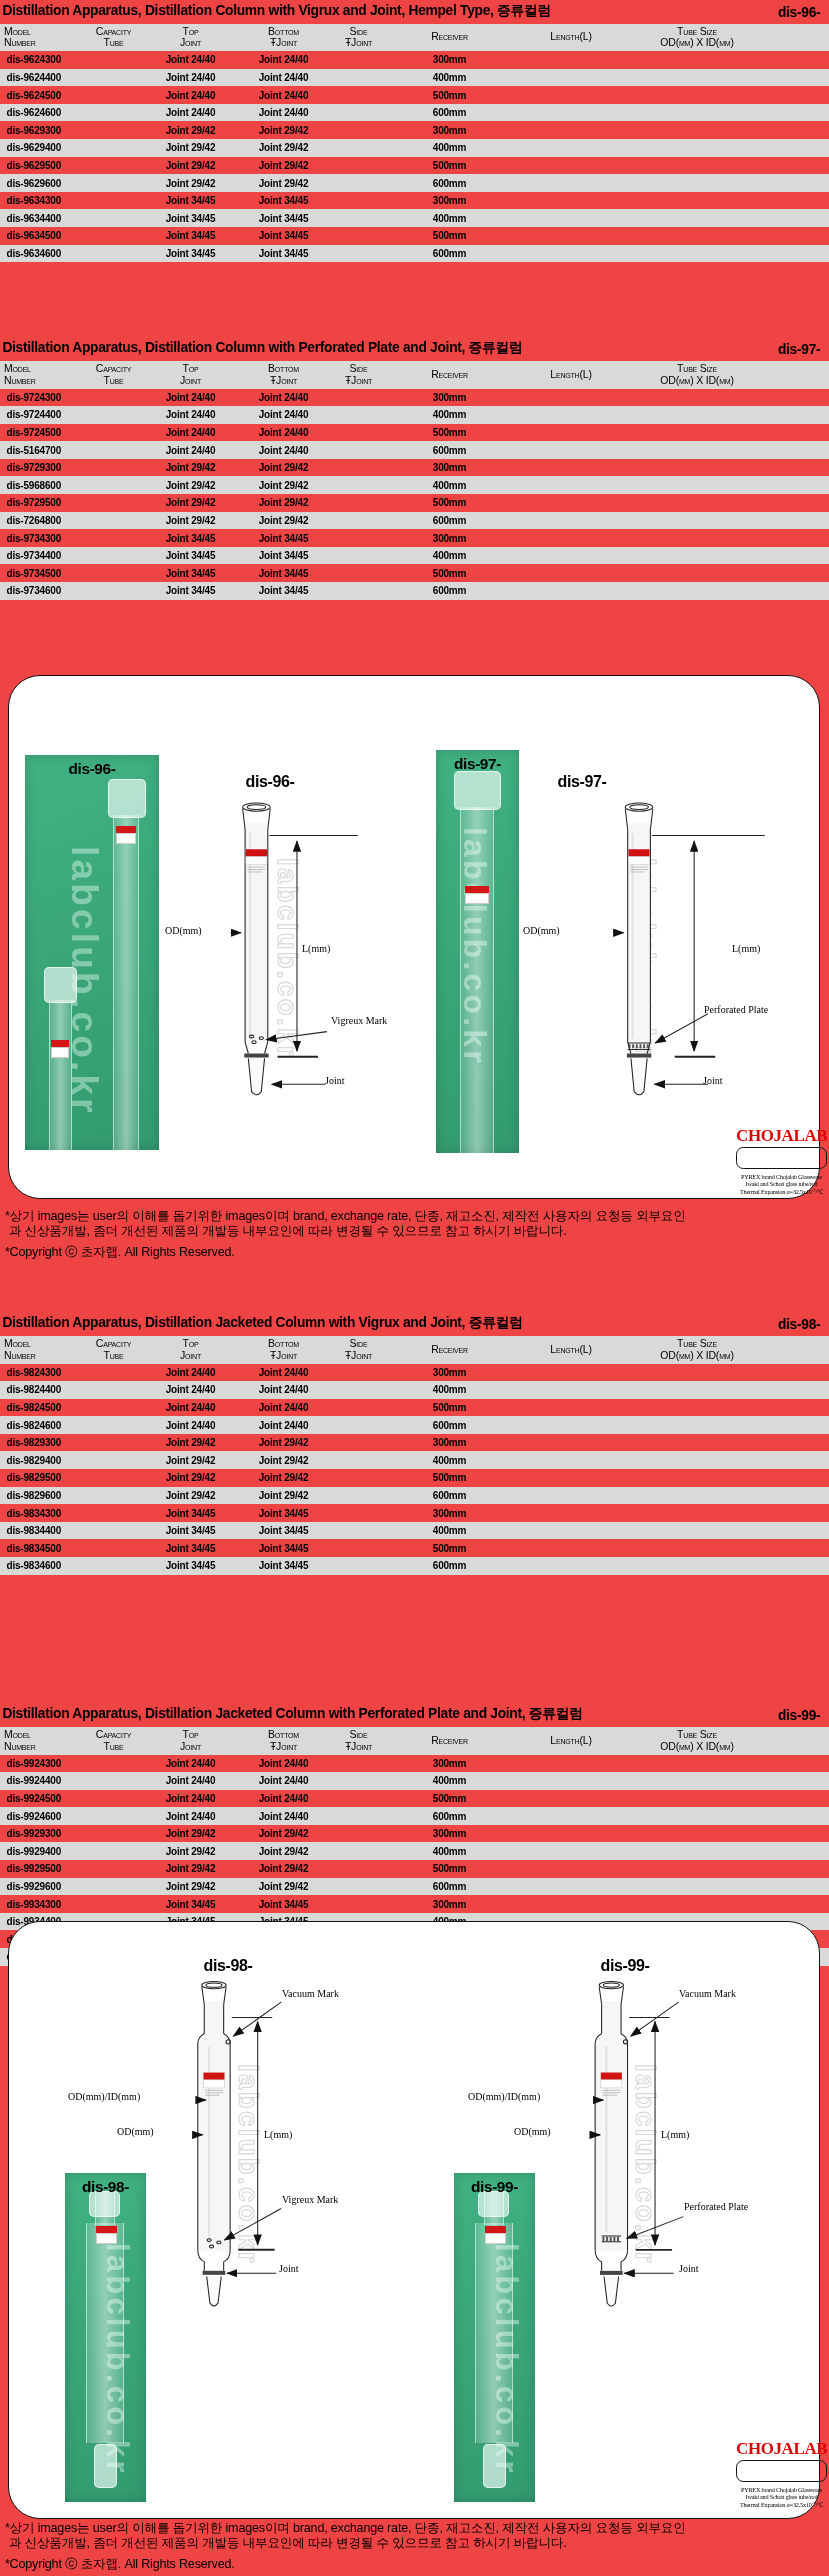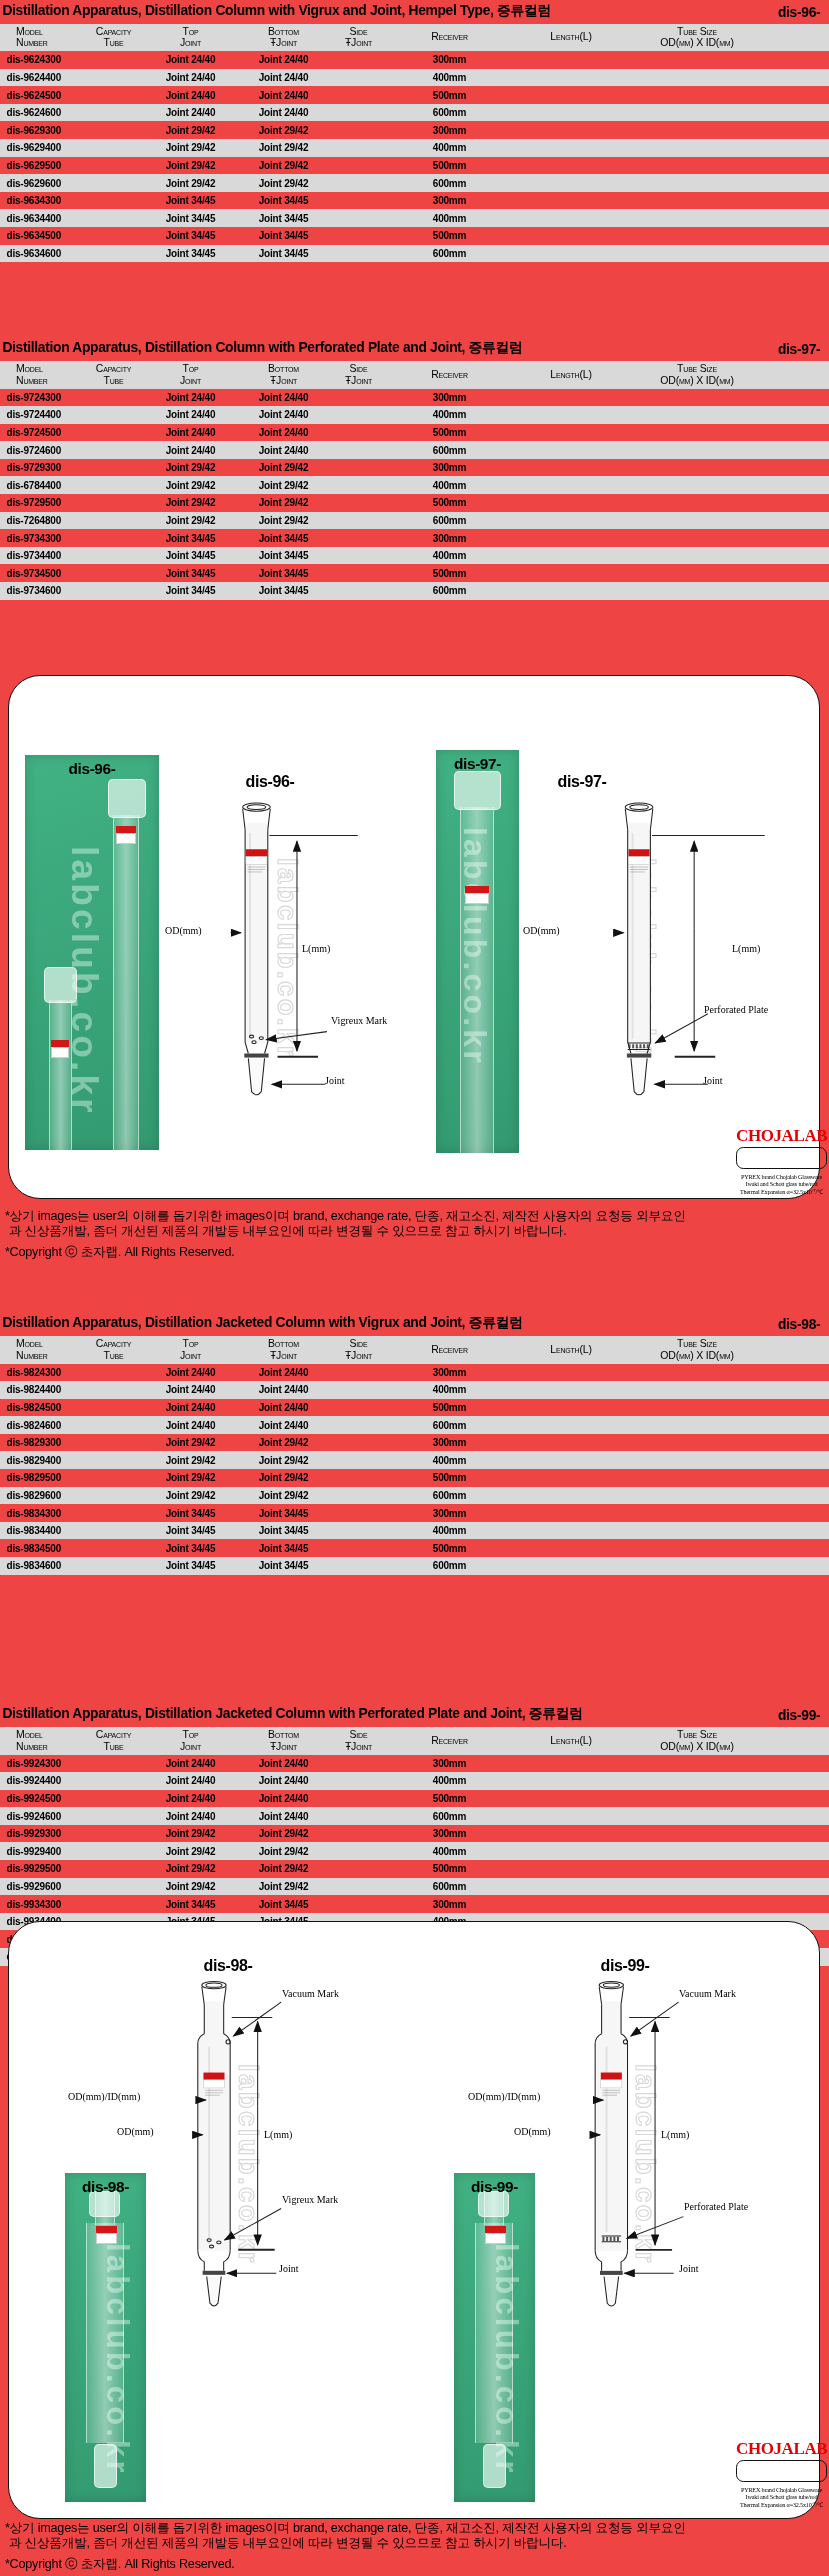--- a/index.html
+++ b/index.html
@@ -8,21 +8,21 @@
 
   
   .tsec{position:absolute;left:0;width:830px}
   .ttitle{display:flex;justify-content:space-between;align-items:flex-end;
           padding:0 9.7px 0 2.4px;height:18px;font-weight:bold;font-size:13.8px;
           letter-spacing:-0.3px;white-space:nowrap}
   .grid9{display:grid;grid-template-columns:89px 49px 105px 81px 69px 113px 130px 122px 72px}
   .thead{background:#d9d9d9;height:27.5px;margin-top:4px;align-items:center}
   .hcell{font-variant:small-caps;font-size:10.5px;line-height:11.7px;text-align:center;
          white-space:pre-line;letter-spacing:-0.2px}
-  .hcell.left{text-align:left;padding-left:16px}
+  .hcell.left{text-align:left;padding-left:4px}
   .trow{height:17.6px;align-items:center}
   .tbody .trow:nth-child(even){background:#d9d9d9}
   .tcell{font-weight:bold;font-size:10px;text-align:center;letter-spacing:-0.2px;white-space:nowrap}
   .tcell.c0{text-align:left;padding-left:6.5px}
 
   
   .figbox{position:absolute;left:8px;width:810px;border:1.6px solid #111;
           border-radius:32px;background:#fff}
   #fig1{top:675px;height:522px}
   #fig2{top:1921px;height:596px}
@@ -277,21 +277,21 @@
           <div class="tcell c1"></div>
           <div class="tcell c2">Joint 24/40</div>
           <div class="tcell c3">Joint 24/40</div>
           <div class="tcell c4"></div>
           <div class="tcell c5">500mm</div>
           <div class="tcell c6"></div>
           <div class="tcell c7"></div>
           <div class="tcell c8"></div>
         </div>
         <div class="trow grid9">
-          <div class="tcell c0">dis-9724600</div>
+          <div class="tcell c0">dis-5164700</div>
           <div class="tcell c1"></div>
           <div class="tcell c2">Joint 24/40</div>
           <div class="tcell c3">Joint 24/40</div>
           <div class="tcell c4"></div>
           <div class="tcell c5">600mm</div>
           <div class="tcell c6"></div>
           <div class="tcell c7"></div>
           <div class="tcell c8"></div>
         </div>
         <div class="trow grid9">
@@ -299,21 +299,21 @@
           <div class="tcell c1"></div>
           <div class="tcell c2">Joint 29/42</div>
           <div class="tcell c3">Joint 29/42</div>
           <div class="tcell c4"></div>
           <div class="tcell c5">300mm</div>
           <div class="tcell c6"></div>
           <div class="tcell c7"></div>
           <div class="tcell c8"></div>
         </div>
         <div class="trow grid9">
-          <div class="tcell c0">dis-6784400</div>
+          <div class="tcell c0">dis-5968600</div>
           <div class="tcell c1"></div>
           <div class="tcell c2">Joint 29/42</div>
           <div class="tcell c3">Joint 29/42</div>
           <div class="tcell c4"></div>
           <div class="tcell c5">400mm</div>
           <div class="tcell c6"></div>
           <div class="tcell c7"></div>
           <div class="tcell c8"></div>
         </div>
         <div class="trow grid9">

